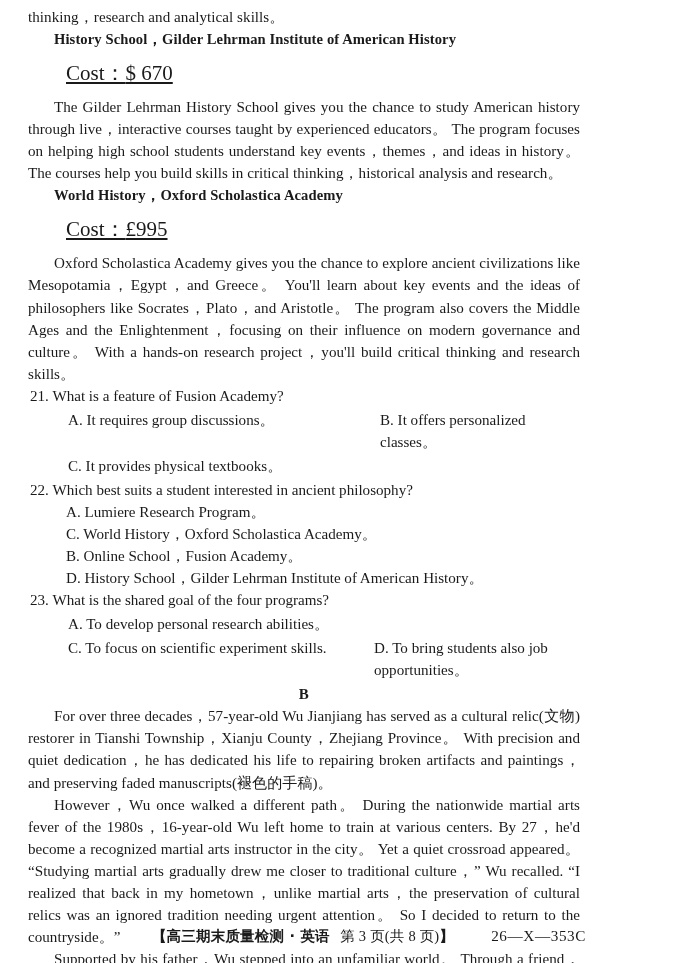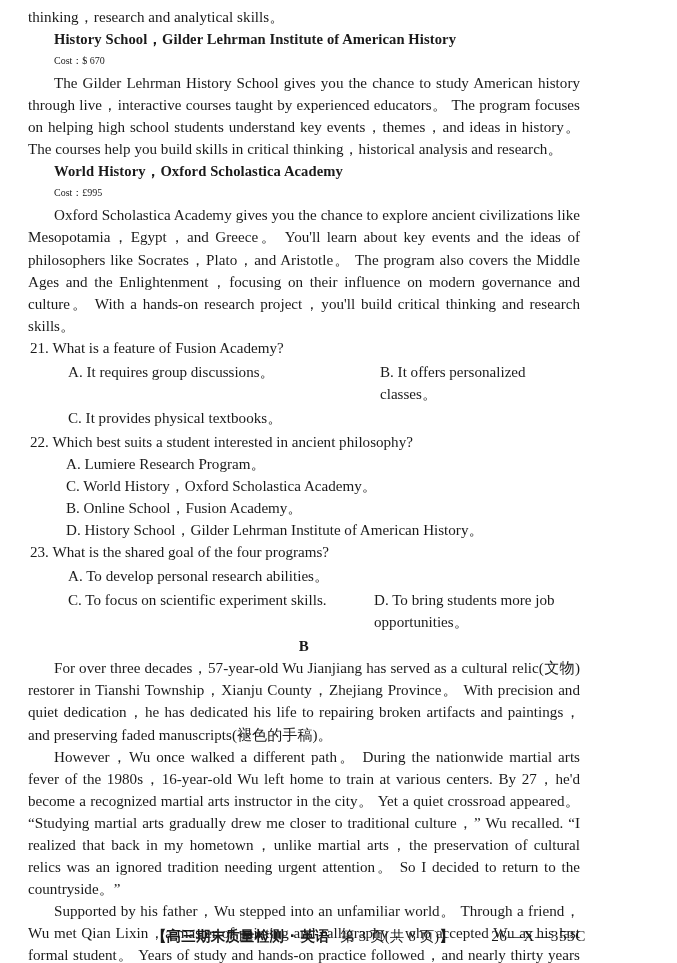--- a/index.html
+++ b/index.html
@@ -43,24 +43,25 @@
   }
   .head {
     font-weight: bold;
     font-size: 14.6px;
     line-height: 22.05px;
     margin: 0;
     padding-left: 26px;
     letter-spacing: 0.1px;
   }
   .cost {
-    font-size: 10px;
+    font-size: 21px;
     line-height: 22.05px;
-    margin: 0;
+    margin: 12px;
     padding-left: 26px;
+    text-decoration: underline;
   }
   .q {
     font-size: 15.1px;
     line-height: 22.05px;
     margin: 0;
     padding-left: 2px;
     text-indent: 0;
   }
   .optrow {
     font-size: 15.1px;
@@ -160,21 +161,21 @@
 
   <p class="q">
     <span>23.</span>
     <span>What is the shared goal of the four programs?</span>
   </p>
   <div class="optrow tight">
     <span class="opt-a">A. To develop personal research abilities。</span>
   </div>
   <div class="optrow tight">
     <span class="opt-a">C. To focus on scientific experiment skills.</span>
-    <span class="opt-b">D. To bring students more job opportunities。</span>
+    <span class="opt-b">D. To bring students also job opportunities。</span>
   </div>
 
   <p class="section-letter">B</p>
 
   <p class="para indent">For over three decades，57-year-old Wu Jianjiang has served as a cultural relic(文物) restorer in Tianshi Township，Xianju County，Zhejiang Province。 With precision and quiet dedication，he has dedicated his life to repairing broken artifacts and paintings，and preserving faded manuscripts(褪色的手稿)。</p>
   <p class="para indent">However，Wu once walked a different path。 During the nationwide martial arts fever of the 1980s，16-year-old Wu left home to train at various centers. By 27，he'd become a recognized martial arts instructor in the city。 Yet a quiet crossroad appeared。 “Studying martial arts gradually drew me closer to traditional culture，” Wu recalled. “I realized that back in my hometown，unlike martial arts，the preservation of cultural relics was an ignored tradition needing urgent attention。 So I decided to return to the countryside。”</p>
   <p class="para indent">Supported by his father，Wu stepped into an unfamiliar world。 Through a friend，Wu met Qian Lixin，a master of painting and calligraphy，who accepted Wu as his last formal student。 Years of study and hands-on practice followed，and nearly thirty years on，he has restored over 300 works，ranging from Ming and Qing dynasty paintings to rare modern calligraphy and ancient manuscripts。</p>
   <p class="para indent">Realizing preservation required education and innovation，Wu founded a mounting and restoration institute in Tianshi Township in 2014，which expanded into an academy three years later，taking on greater responsibilities in training，preservation，and public engagement。 To date，over 1,300 students have been trained under Wu。</p>
 
   <div class="footer">

